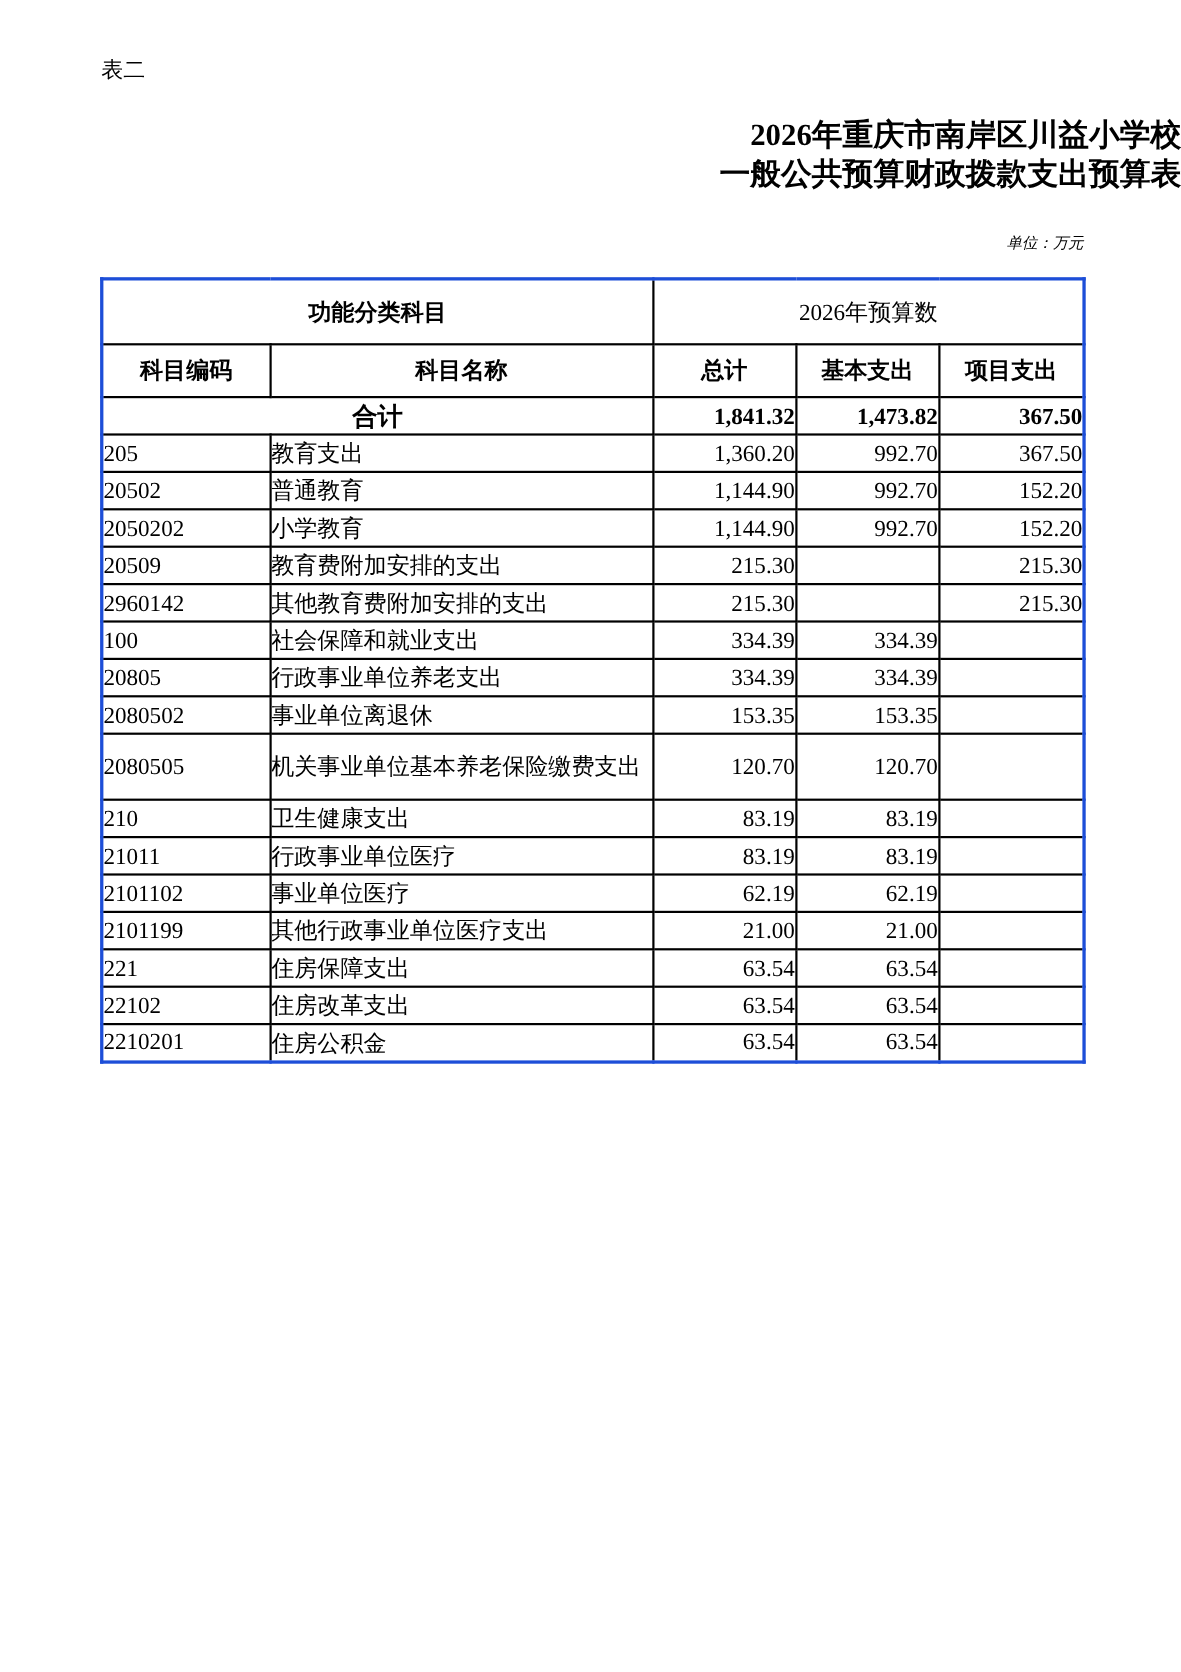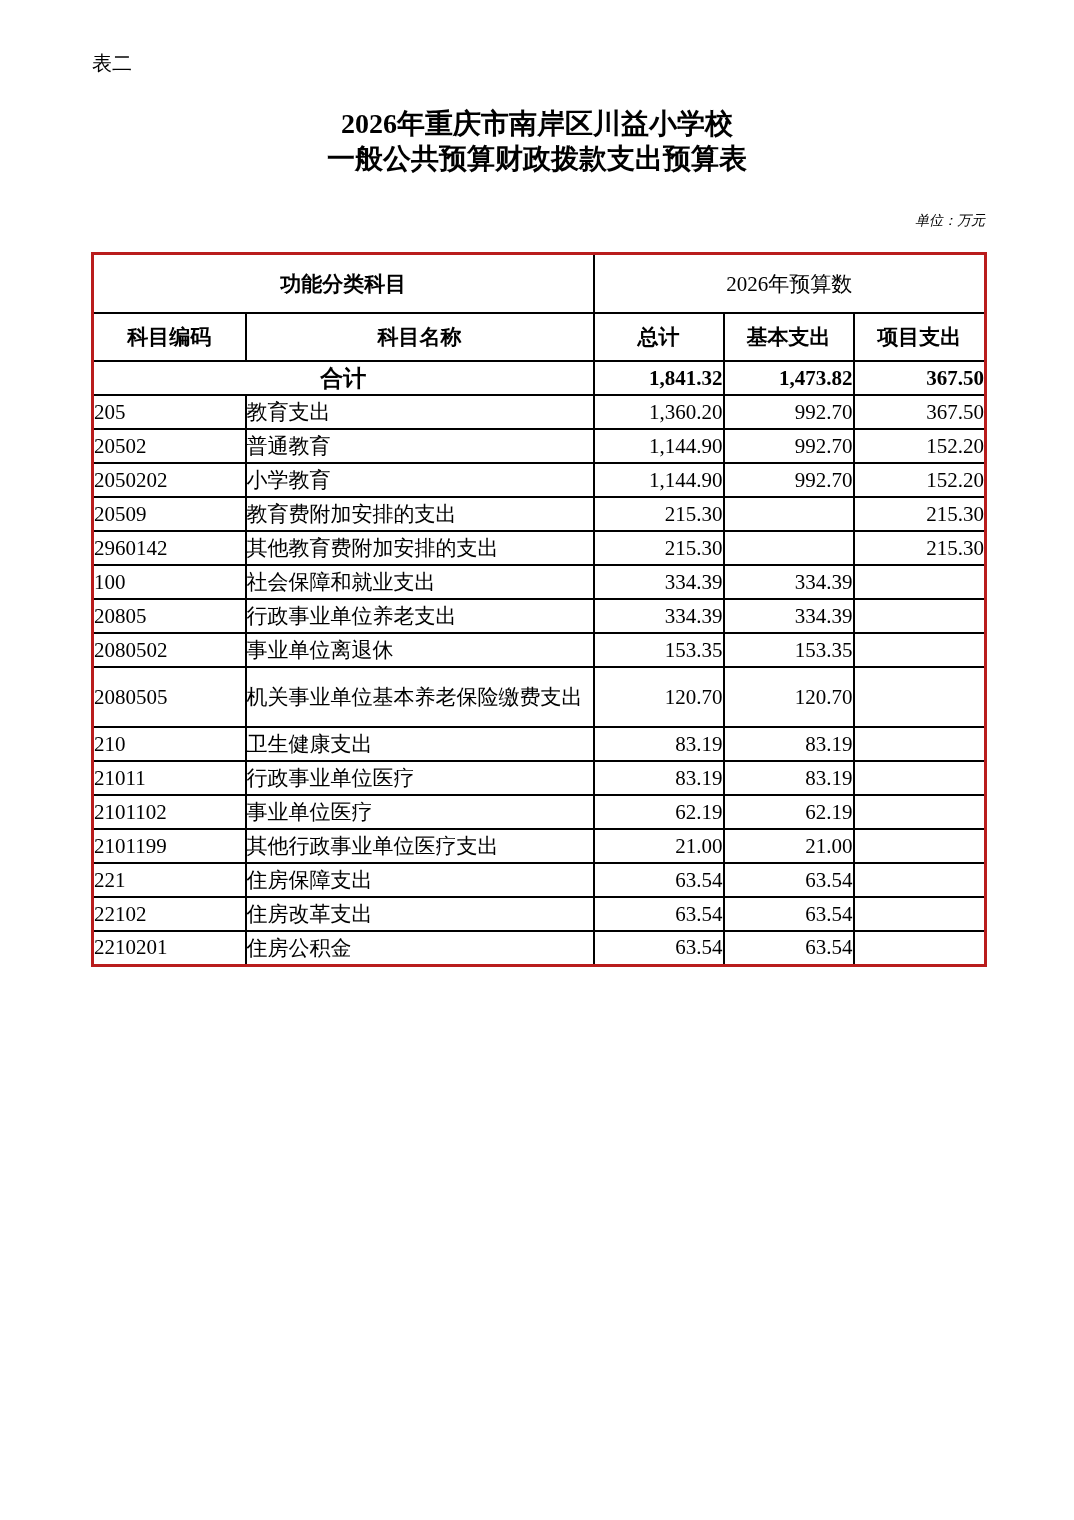--- a/index.html
+++ b/index.html
@@ -21,42 +21,42 @@
     left: 92px;
     top: 50px;
     font-size: 20px;
     font-family: "Liberation Serif", serif;
   }
   .title-block {
     position: absolute;
     top: 106px;
     left: 0;
     width: 100%;
-    text-align: center;
+    text-align: right;
     font-weight: bold;
     font-size: 28px;
     line-height: 1.25;
     font-family: "Liberation Serif", serif;
   }
   .unit-label {
     position: absolute;
     top: 212px;
     right: 89px;
     font-size: 14px;
     font-style: italic;
     font-family: "Liberation Serif", serif;
   }
   table.budget {
     position: absolute;
     left: 91px;
     top: 252px;
     width: 893px;
     border-collapse: collapse;
     table-layout: fixed;
-    border: 3px solid #b91c1c;
+    border: 3px solid #1d4ed8;
     padding-left: 37px;
   }
   table.budget th, table.budget td {
     border: 2px solid #000000;
     vertical-align: middle;
     font-size: 21px;
     padding: 0;
     overflow: hidden;
   }
   tr.hrow1 th { height: 57px; }

